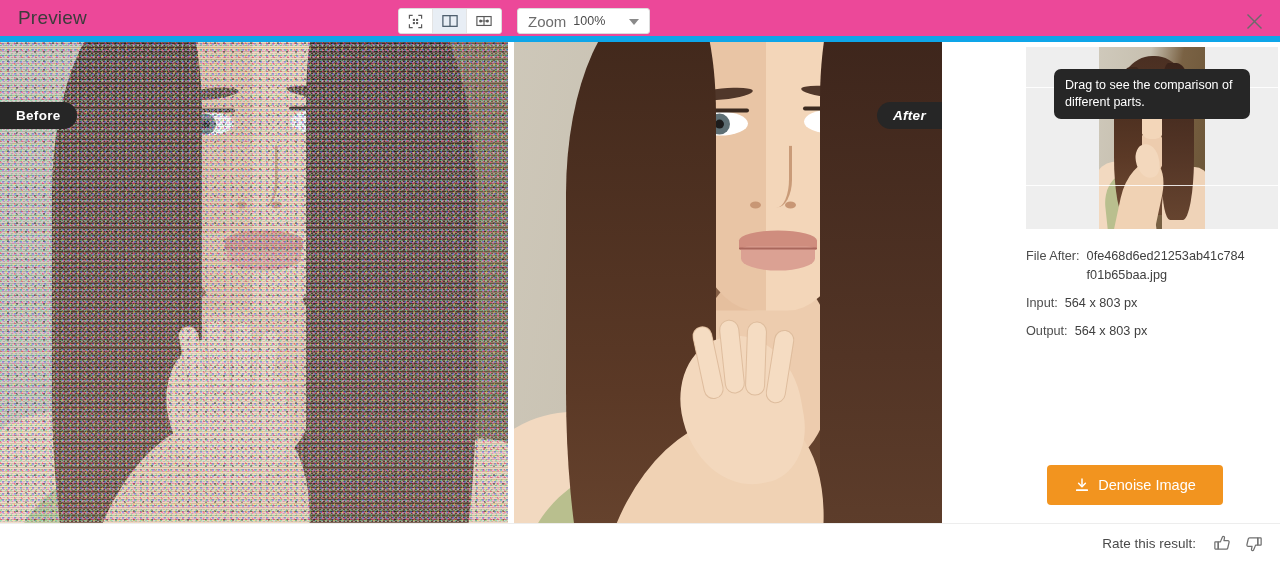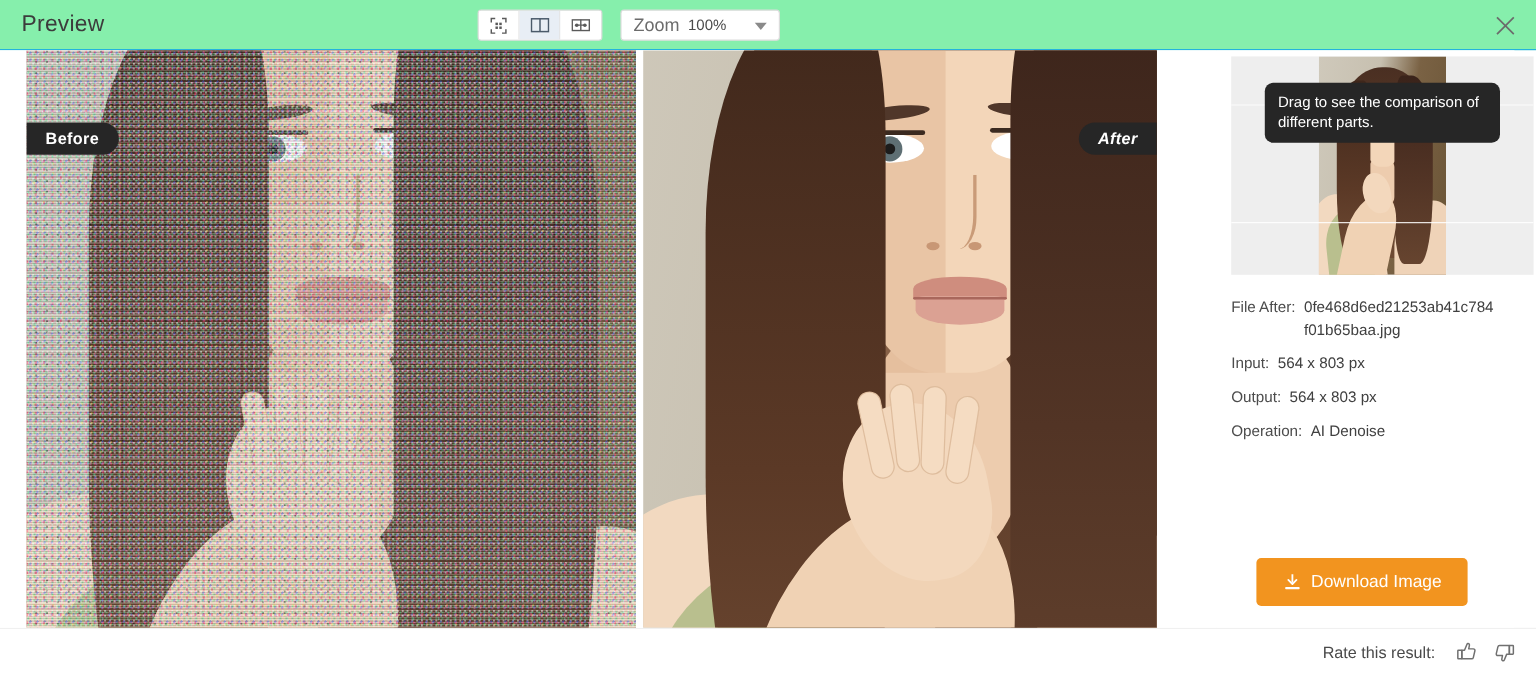--- a/index.html
+++ b/index.html
@@ -9,22 +9,22 @@
     background: #ffffff; overflow: hidden;
   }
   .app {
     position: relative; width: 1280px; height: 562px;
     background: #ffffff; display: flex; flex-direction: column;
   }
 
   
   .header {
     position: relative; height: 42px; flex: 0 0 42px;
-    background: #86efac; display: flex; align-items: center;
-    border-bottom: 1px solid #0ea5e9;
+    background: #ec4899; display: flex; align-items: center;
+    border-bottom: 6px solid #0ea5e9;
   }
   .title {
     position: absolute; left: 18px; top: 50%; transform: translateY(-50%);
     font-size: 19px; color: #3c3c3c; letter-spacing: .2px;
   }
   .view-group {
     position: absolute; left: 398px; top: 8px;
     display: flex; height: 26px;
     border: 1px solid #dcdcdc; border-radius: 3px; overflow: hidden;
     background: #fff;
@@ -61,21 +61,21 @@
   
   .body { position: relative; flex: 1 1 auto; display: flex; background: #fff; }
 
   .compare {
     position: relative; width: 1014px; height: 481px;
     display: flex; background: #ffffff;
   }
   .pane {
     position: relative; height: 481px; overflow: hidden; background: #fff;
   }
-  .pane-before { width: 508px; margin-left: 22px; }
+  .pane-before { width: 508px; }
   .pane-gap { width: 6px; background: #ffffff; }
   .pane-after { width: 428px; font-style: italic; }
 
   .art-wrap { position: absolute; inset: 0; overflow: hidden; }
   .art {
     position: absolute; width: 564px; height: 803px;
     left: 50%; top: 50%; transform: translate(-50%,-47%);
   }
   .pane-before .art { left: 254px; }
   .pane-after .art { left: 254px; }
@@ -402,33 +402,29 @@
           <span class="info-val">0fe468d6ed21253ab41c784f01b65baa.jpg</span>
         </div>
         <div class="info-row">
           <span class="info-key">Input:</span>
           <span class="info-val">564 x 803 px</span>
         </div>
         <div class="info-row">
           <span class="info-key">Output:</span>
           <span class="info-val">564 x 803 px</span>
         </div>
-        <div class="info-row">
-          <span class="info-key">Operation:</span>
-          <span class="info-val">AI Denoise</span>
-        </div>
       </div>
 
       <div class="dl-btn">
         <svg width="16" height="16" viewBox="0 0 16 16">
           <path d="M8 1.5v7.2" stroke="#fff" stroke-width="1.5" fill="none"></path>
           <path d="M4.6 6.3 8 9.7l3.4-3.4" stroke="#fff" stroke-width="1.5" fill="none" stroke-linecap="round" stroke-linejoin="round"></path>
           <rect x="2" y="12.2" width="12" height="1.8" rx=".6" fill="#fff"></rect>
         </svg>
-        <span>Download Image</span>
+        <span>Denoise Image</span>
       </div>
     </div>
   </div>
 
   <div class="footer">
     <span class="rate-label">Rate this result:</span>
     <span class="rate-icon">
       <svg width="21" height="21" viewBox="0 0 22 22">
         <g fill="none" stroke="#707070" stroke-width="1.3" stroke-linejoin="round">
           <path d="M6.5 9.3h2.3l2.1-5.1c.2-.5.7-.8 1.2-.7.7.1 1.1.8 1 1.5l-.6 3.1h4.1c.9 0 1.5.8 1.3 1.6l-1.4 6c-.15.7-.75 1.1-1.45 1.1H6.5z"></path>

